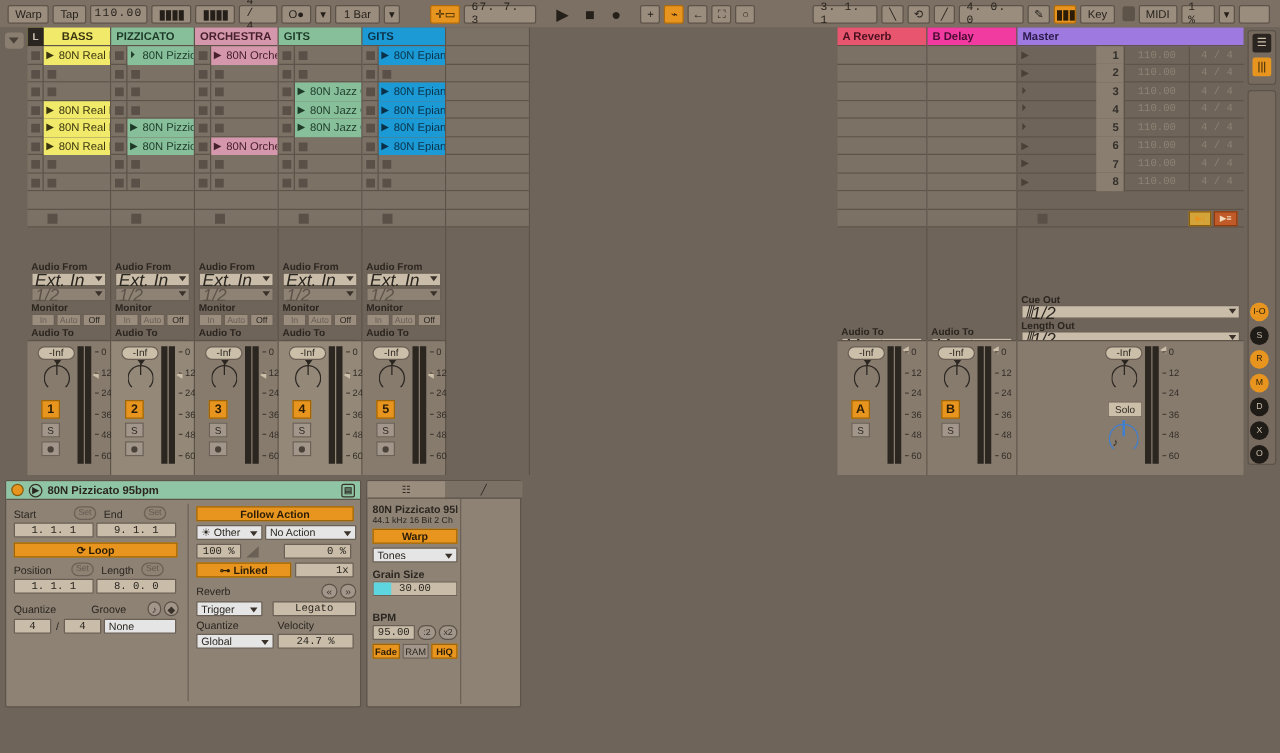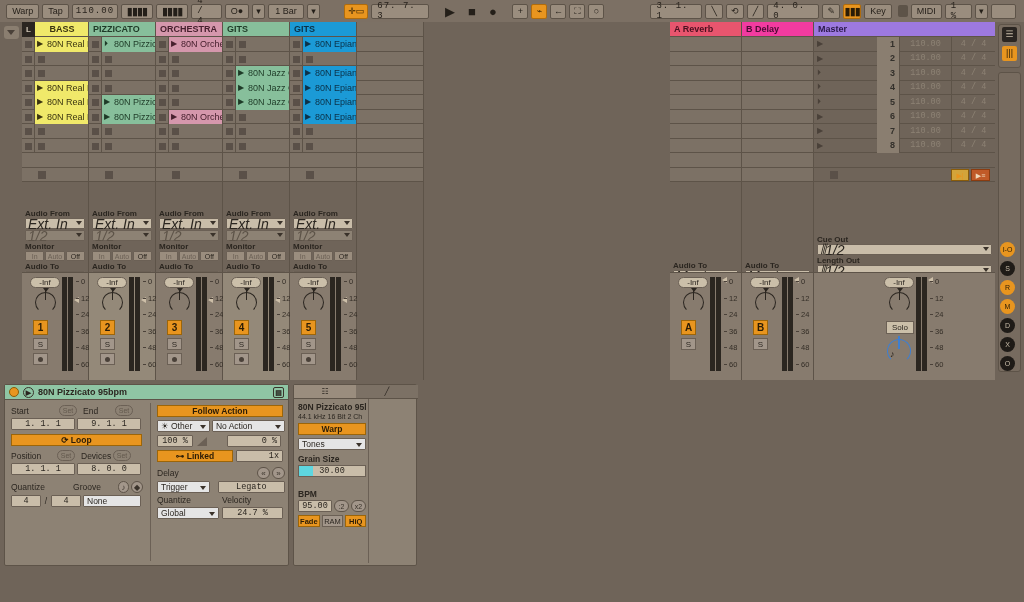--- a/index.html
+++ b/index.html
@@ -1049,21 +1049,21 @@
         <div style="display:flex;gap:2px;margin-bottom:4px;">
           <div class="fld" style="width:64px">1.  1.  1</div>
           <div class="fld" style="width:64px">9.  1.  1</div>
         </div>
         <div class="orange" style="width:131px;margin-bottom:4px;">
           <span>⟳ </span><span>Loop</span>
         </div>
         <div style="display:flex;align-items:center;margin-bottom:2px;">
           <span class="lbl" style="width:46px">Position</span>
           <div class="setbtn">Set</div>
-          <span class="lbl" style="width:38px;padding-left:6px">Devices</span>
+          <span class="lbl" style="width:38px;padding-left:6px">Length</span>
           <div class="setbtn">Set</div>
         </div>
         <div style="display:flex;gap:2px;margin-bottom:6px;">
           <div class="fld" style="width:64px">1.  1.  1</div>
           <div class="fld" style="width:64px">8.  0.  0</div>
         </div>
         <div style="display:flex;align-items:center;margin-bottom:2px;">
           <span class="lbl" style="width:64px">Quantize</span>
           <span class="lbl" style="width:46px">Groove</span>
           <div class="rndbtn" style="width:12px;height:12px;margin-right:2px;line-height:11px">♪</div>
@@ -1096,21 +1096,21 @@
           </div>
           <div class="fld" style="width:54px;text-align:right;padding-right:3px">0 %</div>
         </div>
         <div style="display:flex;gap:3px;margin-bottom:5px;">
           <div class="orange" style="width:76px">
             <span>⊶ </span><span>Linked</span>
           </div>
           <div class="fld" style="width:47px;text-align:right;padding-right:3px">1x</div>
         </div>
         <div style="display:flex;align-items:center;margin-bottom:2px;">
-          <span class="lbl" style="flex:1">Delay</span>
+          <span class="lbl" style="flex:1">Reverb</span>
           <div class="rndbtn" style="width:13px;height:12px;line-height:11px;margin-right:2px">«</div>
           <div class="rndbtn" style="width:13px;height:12px;line-height:11px">»</div>
         </div>
         <div style="display:flex;gap:8px;margin-bottom:2px;">
           <div class="fldl" style="width:62px">
             <span>Trigger</span><i class="car"></i>
           </div>
           <div class="fld" style="width:80px">Legato</div>
         </div>
         <div style="display:flex;gap:3px;margin-bottom:2px;">

